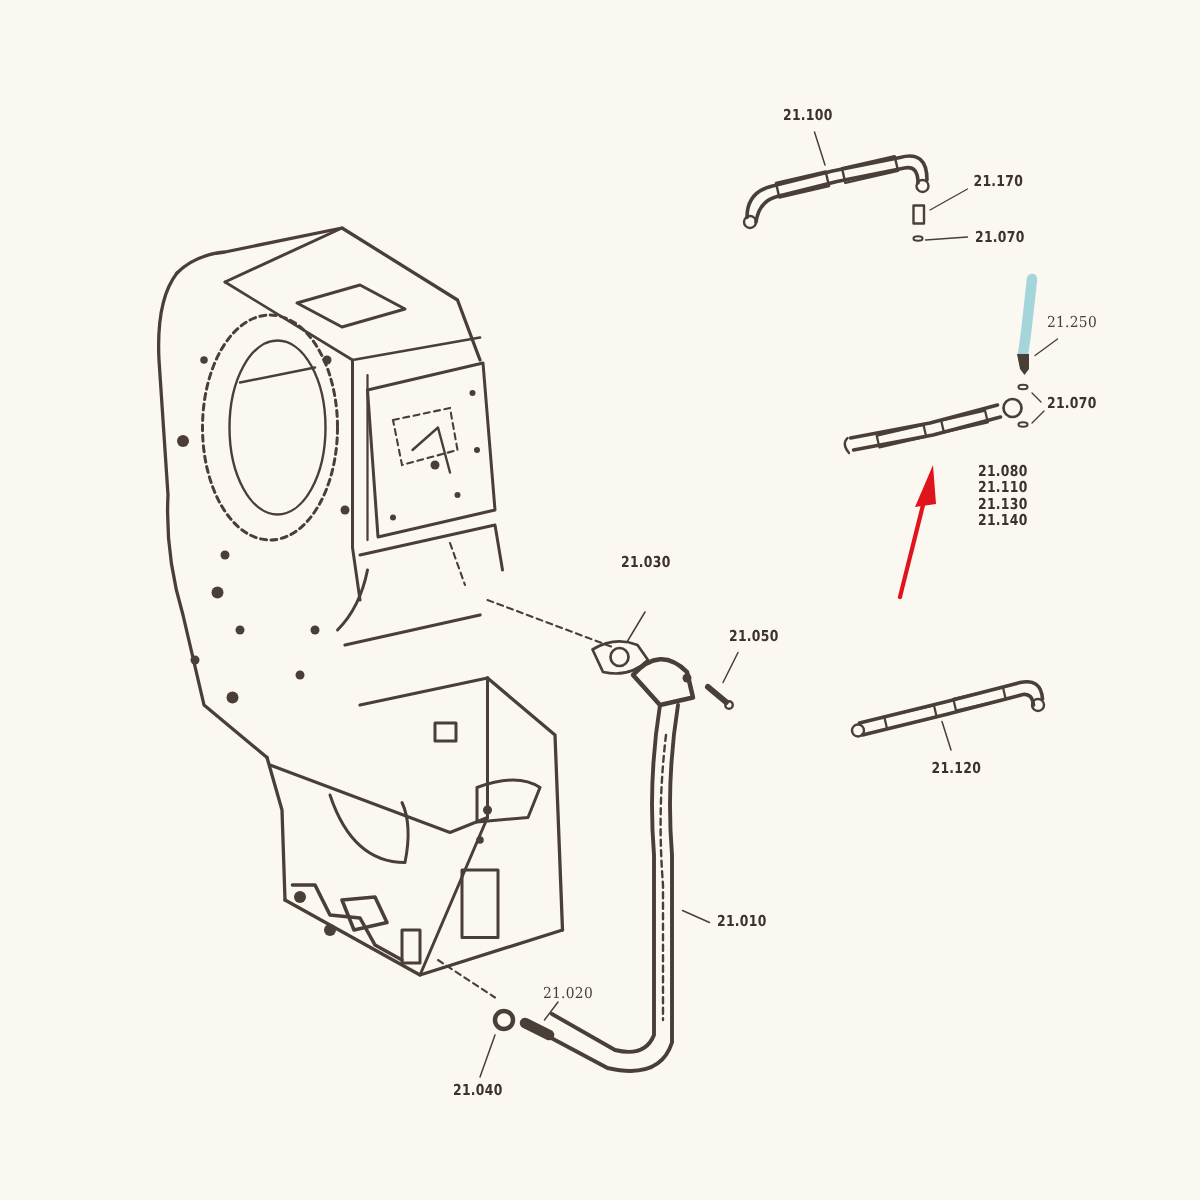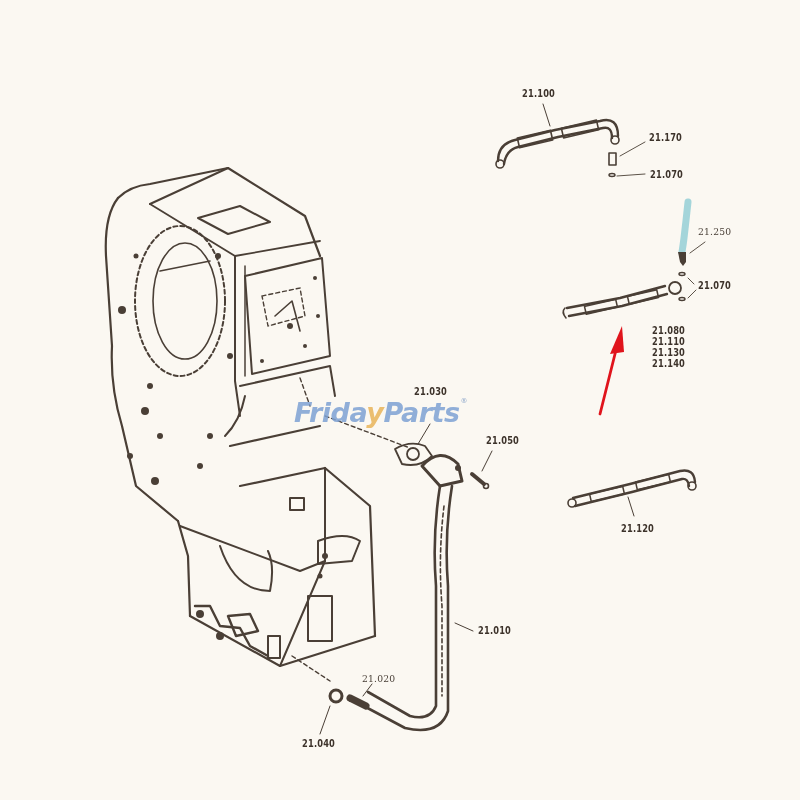--- a/index.html
+++ b/index.html
@@ -1,21 +1,21 @@
 <!DOCTYPE html>
 <html><head>
   <meta charset="utf-8">
   <style>
     html, body { margin: 0; padding: 0; }
     body {
       width: 800px; height: 800px; overflow: hidden;
       background: #fbf8f2;
       font-family: "DejaVu Sans", sans-serif;
     }
-    #stage { position: relative; width: 800px; height: 584px; margin-top: 16px; }
+    #stage { position: relative; width: 800px; height: 584px; }
     svg { position: absolute; left: 0; top: 0; }
     .ink { stroke: #4a3f36; fill: none; stroke-linecap: round; stroke-linejoin: round; }
     .ink-dash { stroke: #4a3f36; fill: none; stroke-dasharray: 4 3; stroke-linecap: round; }
     .ink-fill { fill: #4a3f36; }
     .part-label {
       position: absolute;
       font-family: "DejaVu Sans Condensed", "DejaVu Sans", sans-serif;
       font-size: 10px; font-weight: bold;
       color: #3d332b;
       letter-spacing: 0.2px;
@@ -210,16 +210,13 @@
     <span class="part-label">21.140</span>
   </div>
 
   <span class="part-label" style="left:414px; top:370px;">21.030</span>
   <span class="part-label" style="left:486px; top:419px;">21.050</span>
   <span class="part-label" style="left:621px; top:507px;">21.120</span>
   <span class="part-label" style="left:478px; top:609px;">21.010</span>
   <span class="part-label serif" style="left:362px; top:657px;">21.020</span>
   <span class="part-label" style="left:302px; top:722px;">21.040</span>
 
-  <div id="watermark">
-    <span>Frida</span><span class="accent">y</span><span>Parts</span><sup>®</sup>
-  </div>
 </div>
 
 </body></html>

